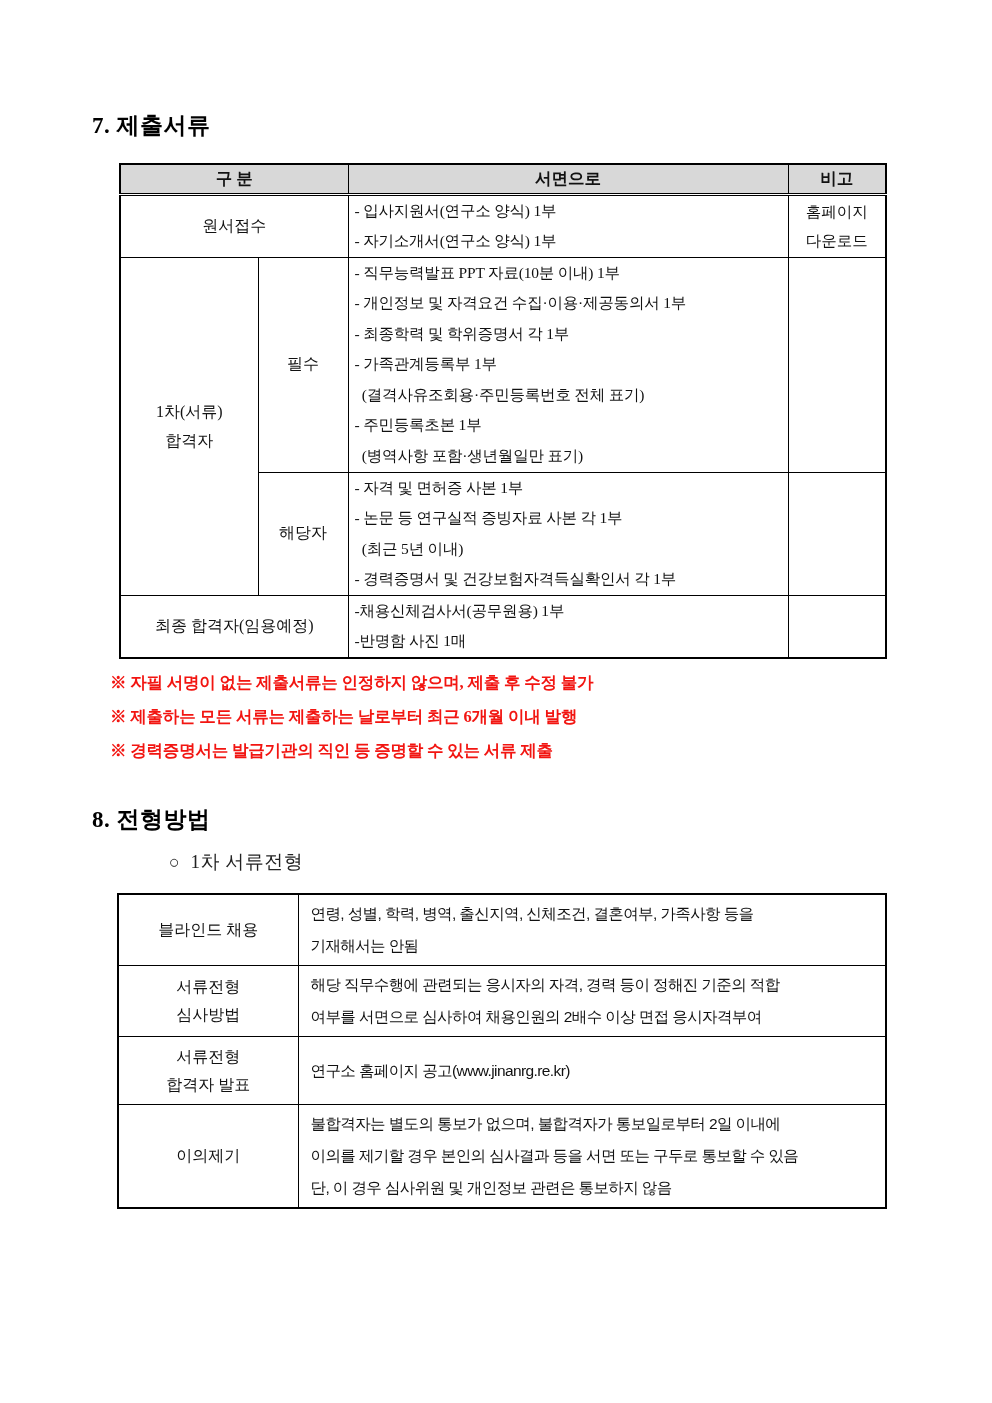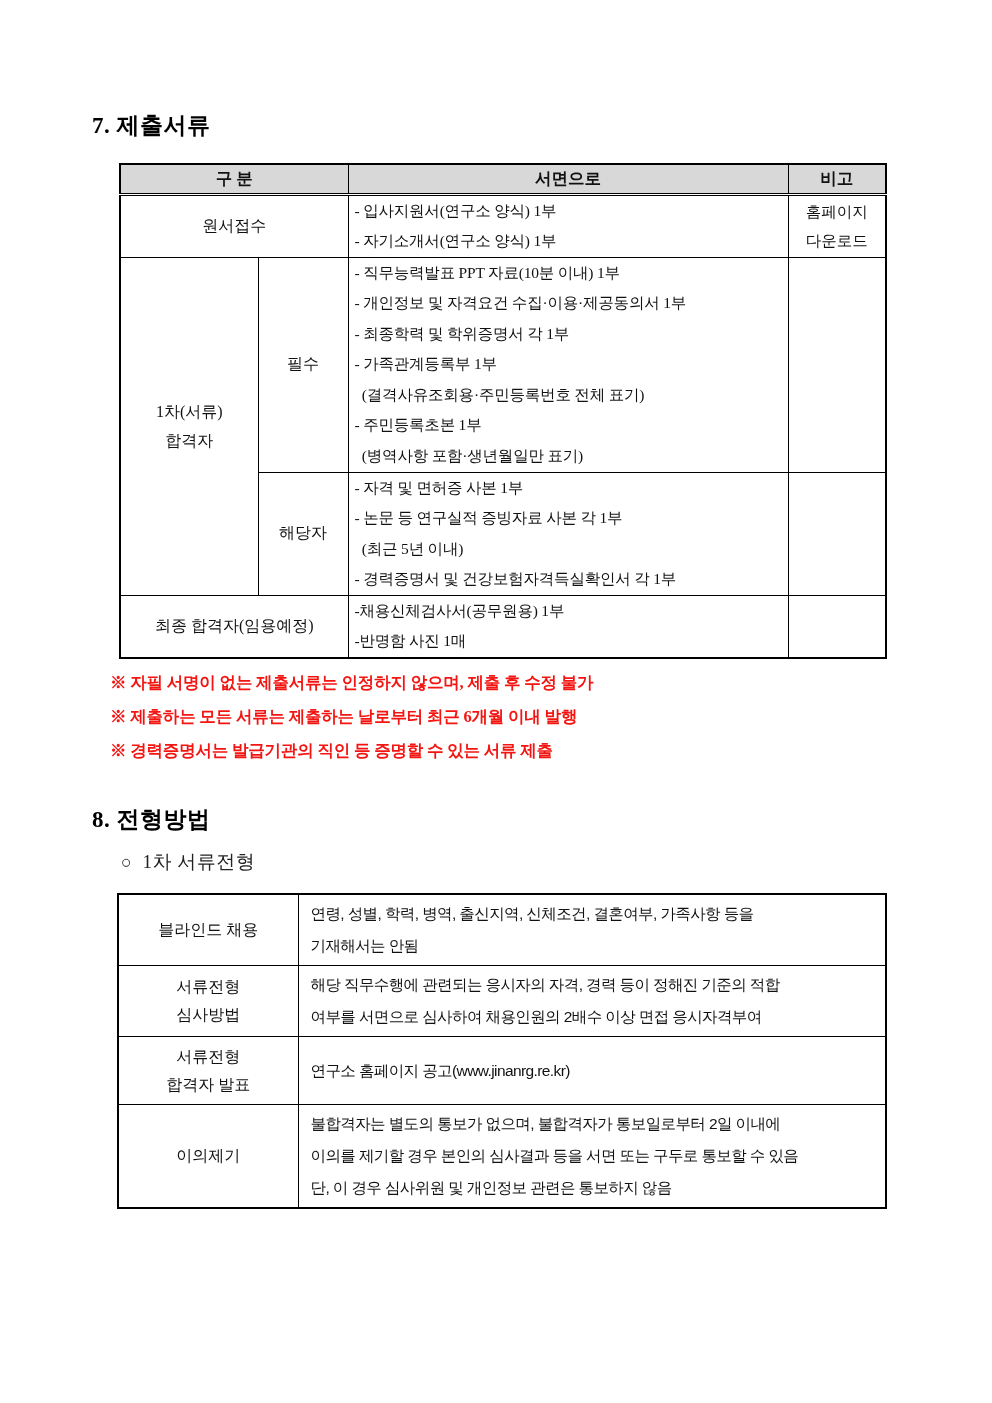--- a/index.html
+++ b/index.html
@@ -3,21 +3,21 @@
 <meta charset="utf-8">
 <style>
   html,body{margin:0;padding:0;}
   body{
     width:992px;height:1403px;background:#ffffff;position:relative;
     font-family:"Liberation Serif","DejaVu Serif",serif;color:#111;
     -webkit-font-smoothing:antialiased;overflow:hidden;
   }
   .abs{position:absolute;}
   .sec-title{font-size:23px;font-weight:bold;letter-spacing:0.5px;color:#000;}
-  .sub-bullet{font-size:19px;color:#222;letter-spacing:0.5px;}
+  .sub-bullet{font-size:19px;color:#222;letter-spacing:0.5px;margin-left:48px;}
   .sub-bullet .circle{font-size:18px;margin-right:10px;}
 
   table{border-collapse:collapse;table-layout:fixed;background:#fff;}
   table.doc{border:2px solid #000;}
   table.doc th, table.doc td{
     border:1px solid #000;font-size:16px;vertical-align:middle;
     padding:0 6px;color:#111;overflow:hidden;
   }
   table.doc th{
     background:#d8d8d8;font-weight:bold;text-align:center;

